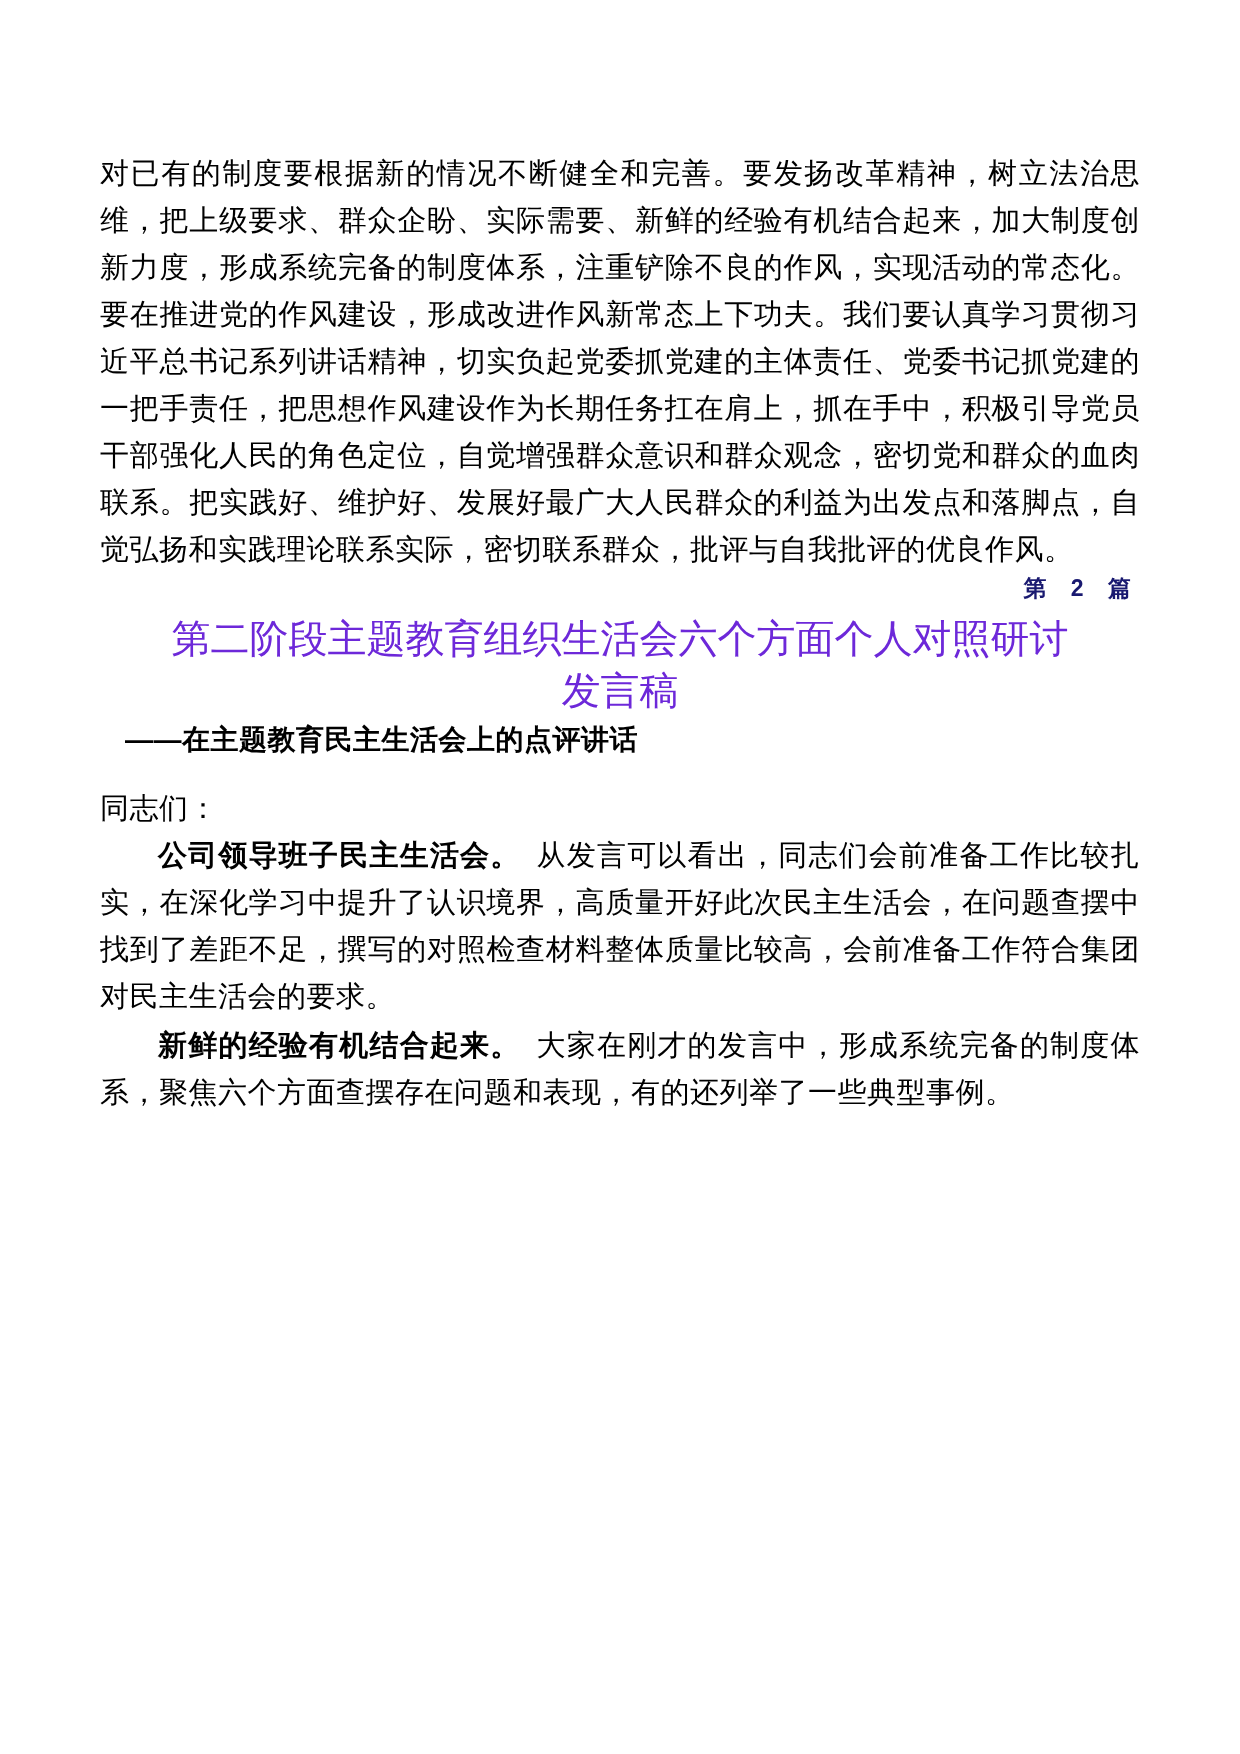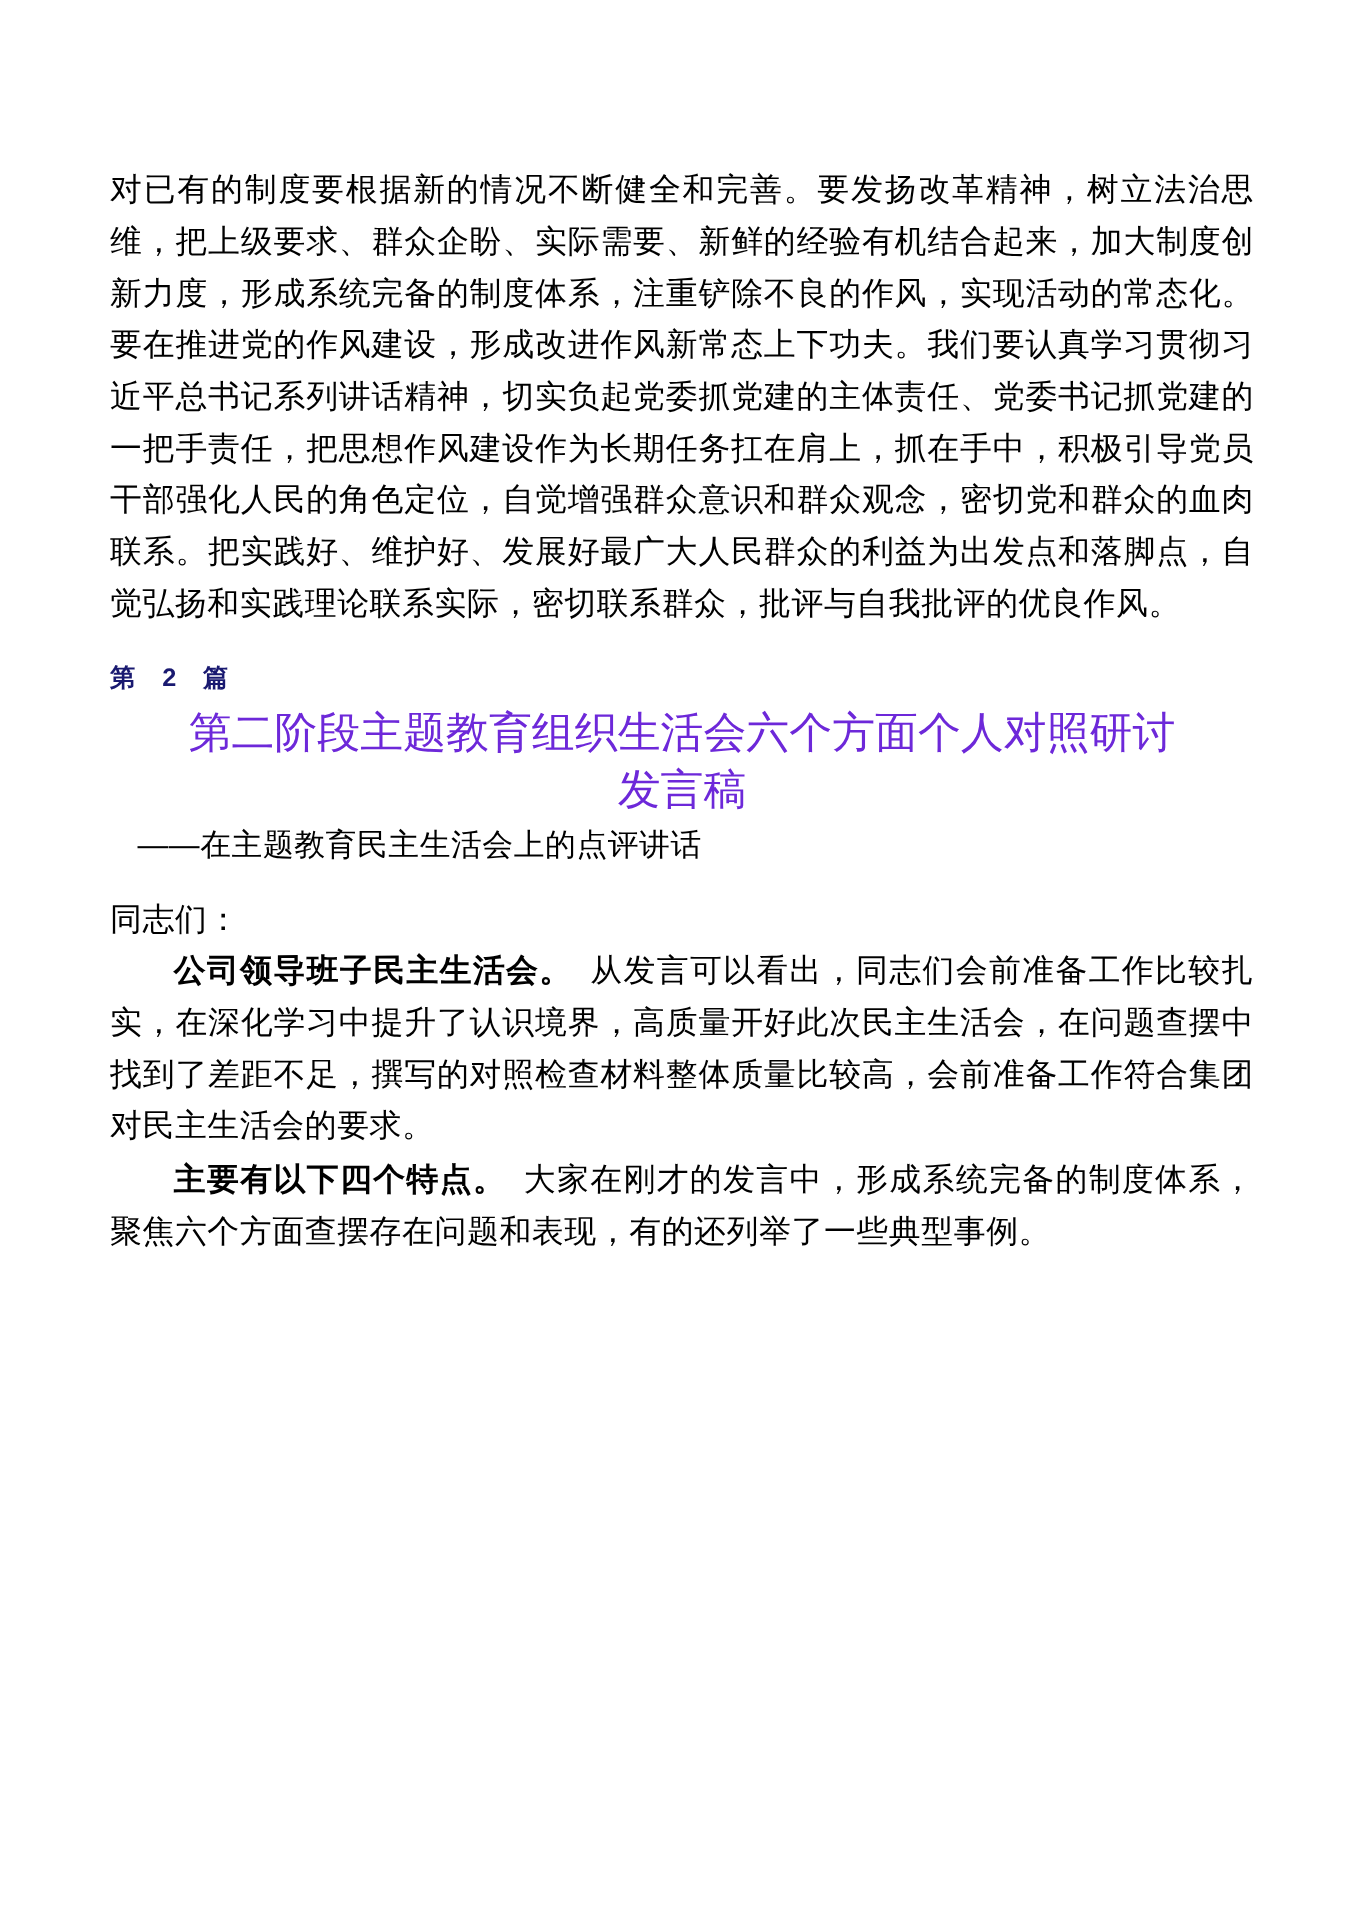--- a/index.html
+++ b/index.html
@@ -21,43 +21,42 @@
   p { margin: 0; }
   .body-text {
     font-size: 29px;
     line-height: 47px;
     text-align: justify;
     text-justify: inter-ideograph;
     letter-spacing: 0.5px;
   }
   .indent { text-indent: 58px; }
   .section-label {
-    margin-top: 28px;
-    text-align: left;
+    text-align: right;
     color: #191970;
     font-weight: 700;
     font-size: 23px;
     line-height: 30px;
     letter-spacing: 9px;
   }
   .doc-title {
     max-width: 905px;
     margin: 10px auto 0 auto;
     text-align: center;
     font-size: 39px;
     line-height: 52px;
     font-weight: 400;
     color: #6d28d9;
   }
   .doc-subtitle {
     font-size: 28px;
     line-height: 38px;
     text-indent: 25px;
     margin-top: 4px;
-    font-weight: 400;
+    font-weight: 700;
   }
   .salutation {
     margin-top: 26px;
   }
   .para-lead {
     font-weight: 700;
     margin-right: 16px;
   }
   .last-para { margin-top: 2px; }
 </style>
@@ -72,15 +71,15 @@
 
   <div class="doc-title">第二阶段主题教育组织生活会六个方面个人对照研讨发言稿</div>
 
   <p class="body-text doc-subtitle">——在主题教育民主生活会上的点评讲话</p>
 
   <p class="body-text salutation">同志们：</p>
 
 
   <p class="body-text indent"><span class="para-lead">公司领导班子民主生活会。</span><span>从发言可以看出，同志们会前准备工作比较扎实，在深化学习中提升了认识境界，高质量开好此次民主生活会，在问题查摆中找到了差距不足，撰写的对照检查材料整体质量比较高，会前准备工作符合集团对民主生活会的要求。</span></p>
 
-  <p class="body-text indent last-para"><span class="para-lead">主要有以下四个特点。</span><span>大家在刚才的发言中，形成系统完备的制度体系，聚焦六个方面查摆存在问题和表现，有的还列举了一些典型事例。</span></p>
+  <p class="body-text indent last-para"><span class="para-lead">新鲜的经验有机结合起来。</span><span>大家在刚才的发言中，形成系统完备的制度体系，聚焦六个方面查摆存在问题和表现，有的还列举了一些典型事例。</span></p>
 
 </div>
 
 </body></html>

